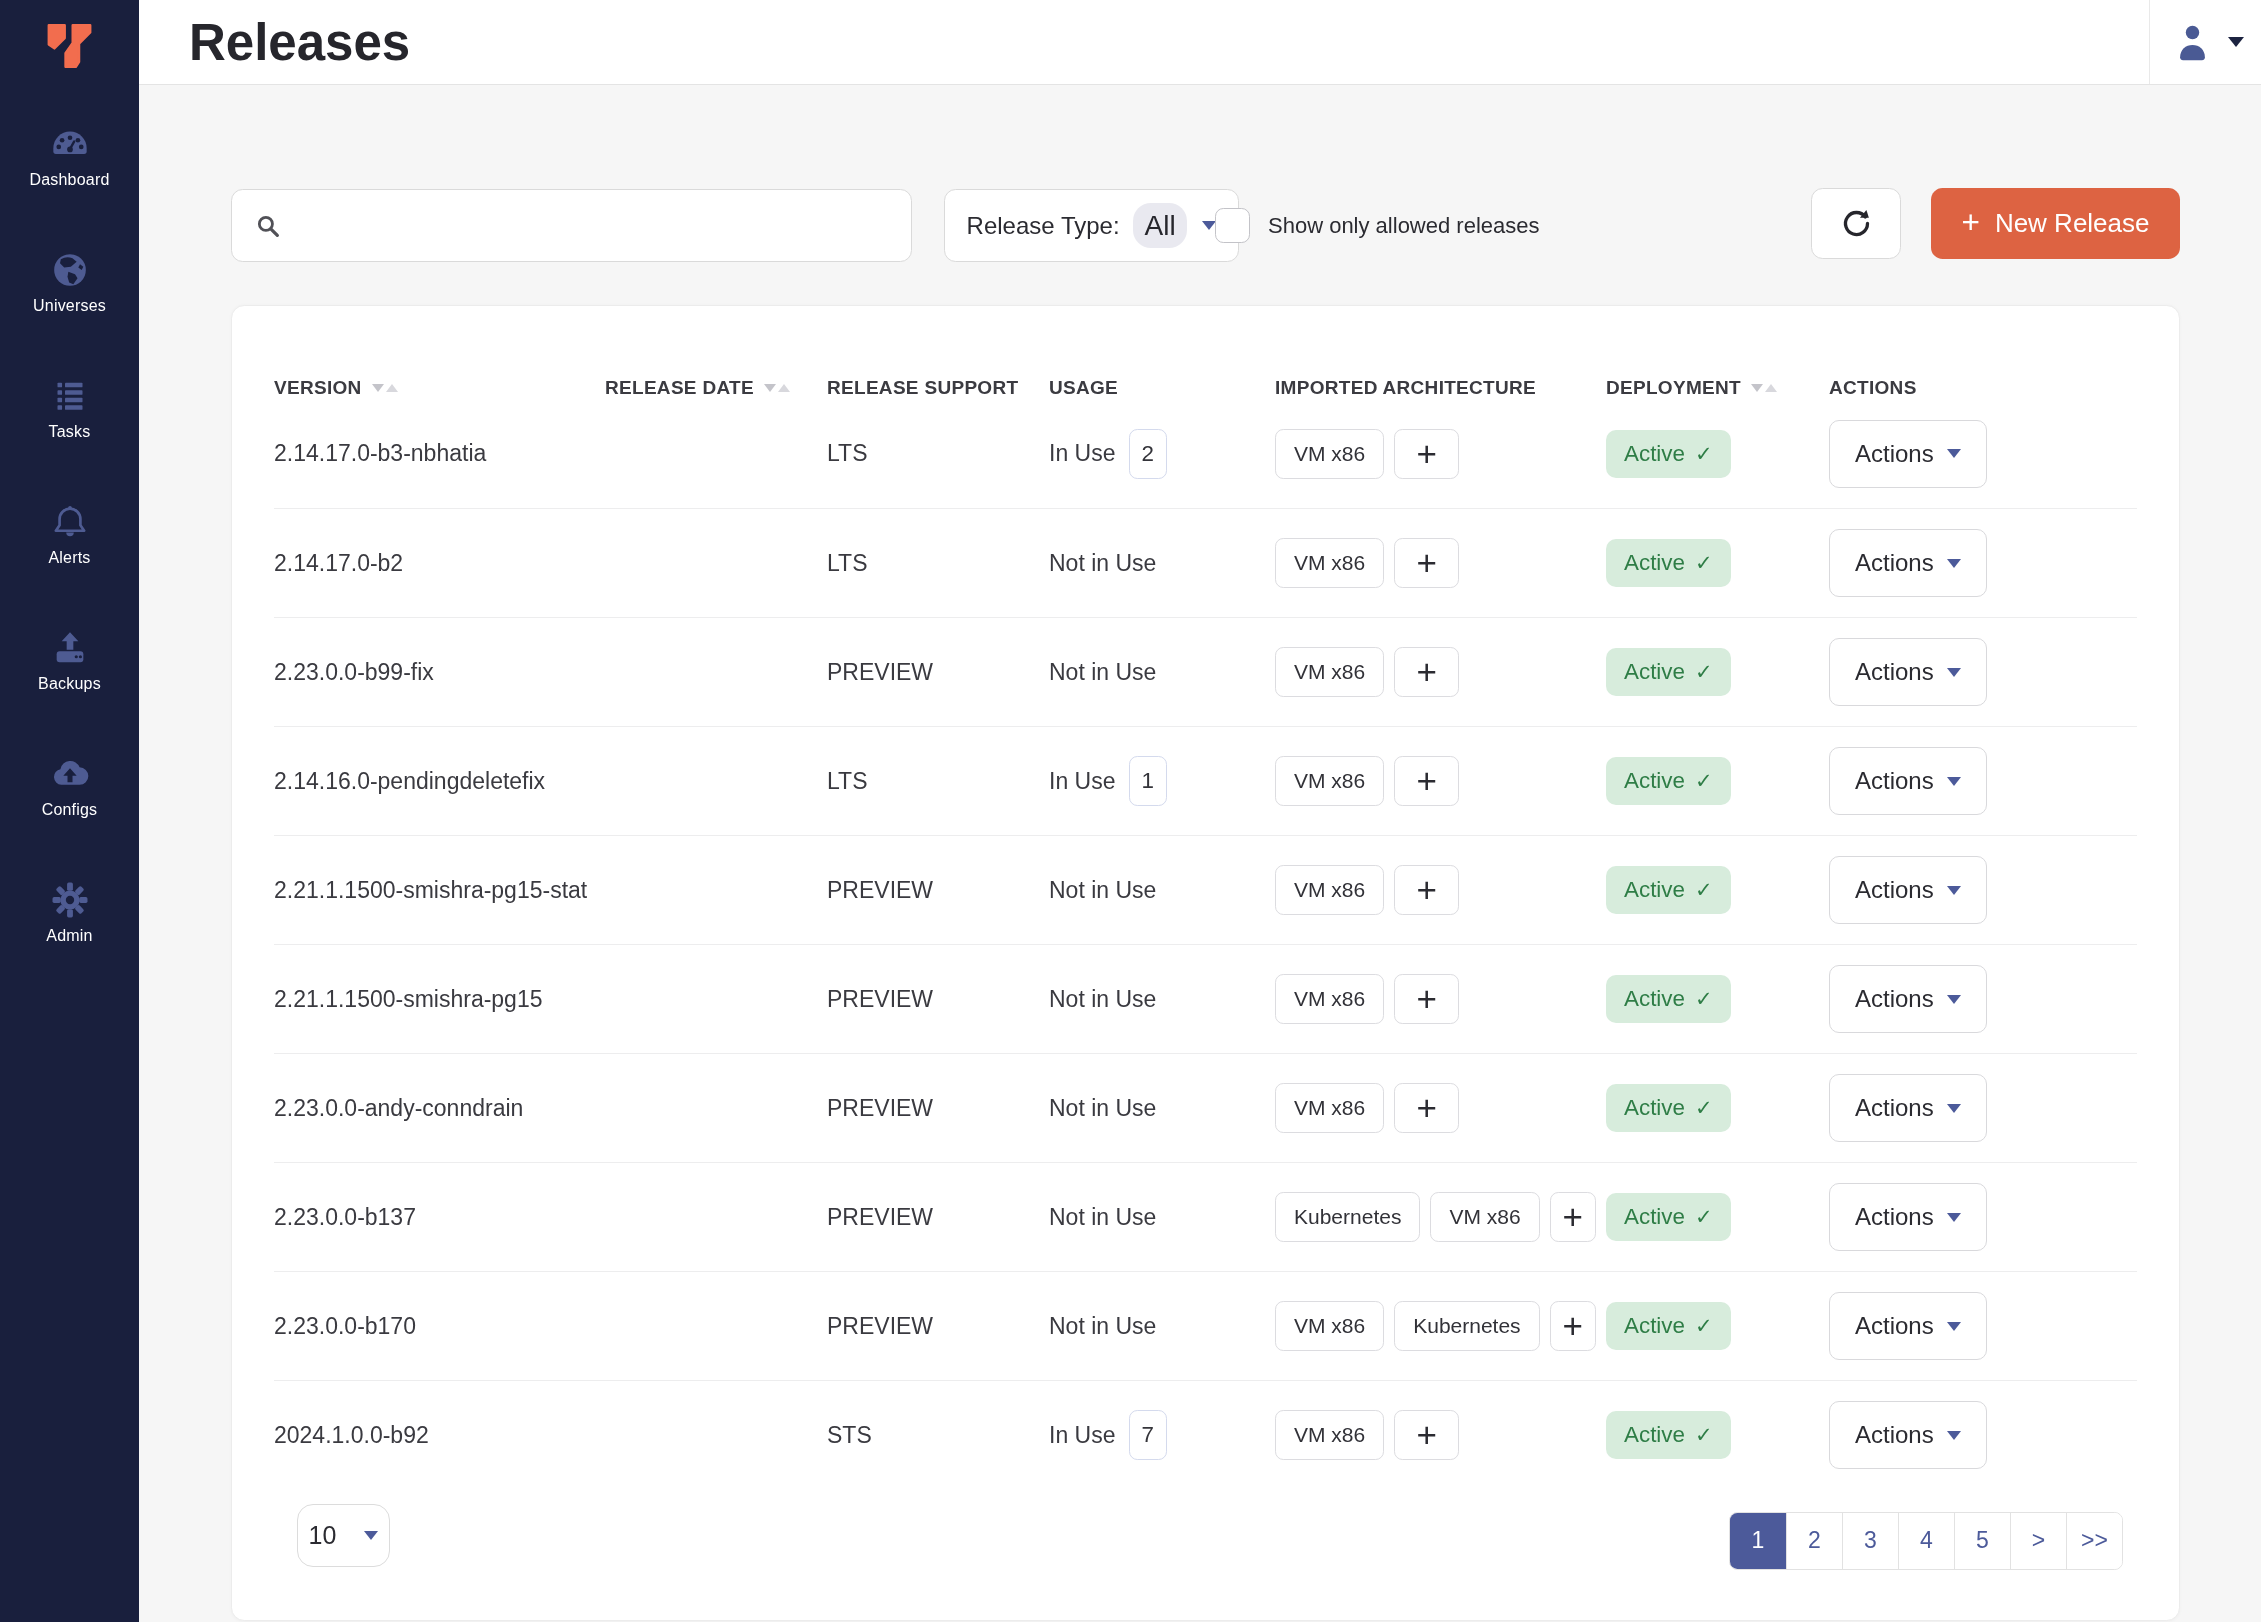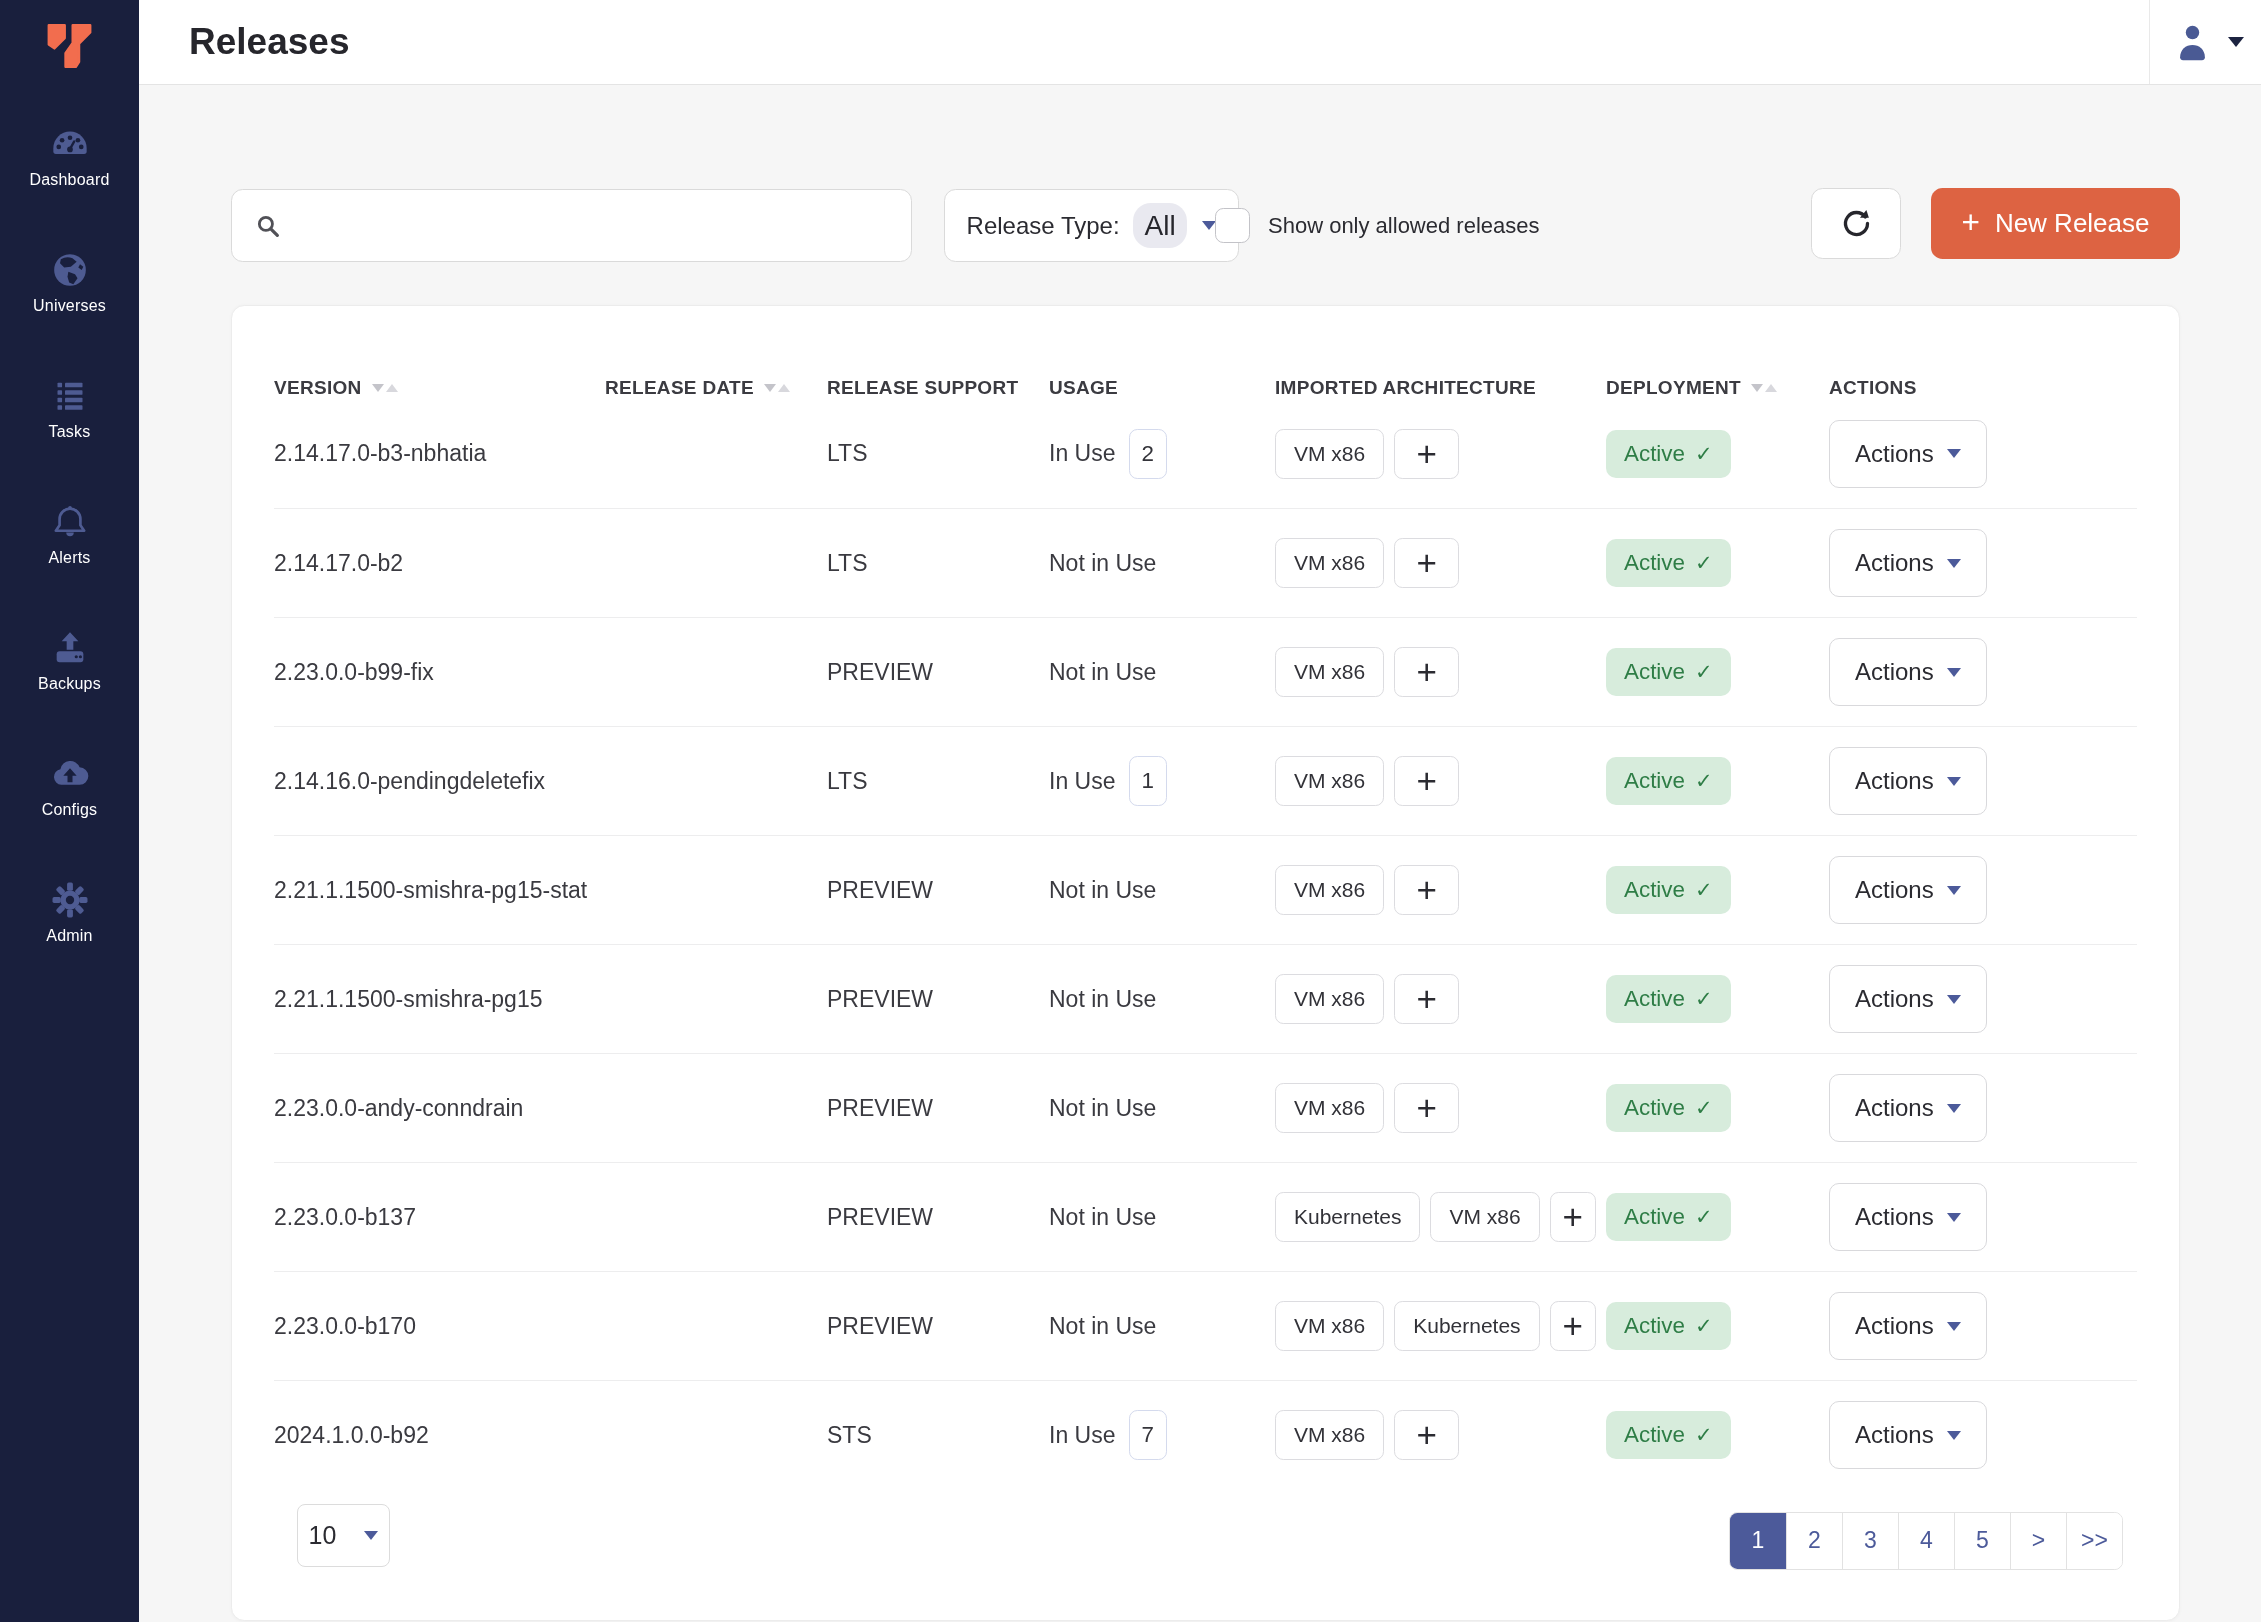--- a/index.html
+++ b/index.html
@@ -20,21 +20,21 @@
   .nav { position:absolute; top:124px; left:0; width:139px; display:flex; flex-direction:column; gap:43px; }
   .nav-item { height:83px; display:flex; flex-direction:column; align-items:center; justify-content:flex-start; cursor:pointer; }
   .nav-item svg { width:40px; height:40px; }
   .nav-label { margin-top:6.6px; color:#ffffff; font-size:16px; font-weight:500; letter-spacing:0.2px; }
 
   
   .topbar {
     position:absolute; left:139px; top:0; width:2122px; height:85px;
     background:#ffffff; border-bottom:0.8px solid #e4e4e4; z-index:4;
   }
-  .page-title { position:absolute; left:50px; top:50%; transform:translateY(-50%); font-size:37px; font-weight:700; color:var(--header-text,#26262c); }
+  .page-title { position:absolute; left:50px; top:50%; transform:translateY(-50%); font-size:51px; font-weight:700; color:var(--header-text,#26262c); }
   .topbar-divider { position:absolute; right:111px; top:0; width:0.8px; height:100%; background:#e9e9e9; }
   .user-menu { position:absolute; right:16.6px; top:0; height:100%; display:flex; align-items:center; gap:18px; cursor:pointer; }
   .user-menu svg { width:35px; height:38px; }
   .caret { display:inline-block; width:0; height:0; border-left:7.5px solid transparent; border-right:7.5px solid transparent; border-top:9px solid var(--accent-indigo,#4c5a9a); }
   .user-menu .caret { border-top-color:#1c2340; border-left-width:8.3px; border-right-width:8.3px; border-top-width:10px; }
 
   
   .content { position:absolute; left:139px; top:85px; width:2122px; height:1538px; }
 
   
@@ -128,21 +128,21 @@
     font-family:inherit; cursor:pointer;
   }
 
   
   .pagination-bar {
     position:absolute; left:0; right:0; bottom:0; height:138px;
     display:flex; justify-content:space-between; align-items:flex-start;
     padding:21.6px 56px 0 65px;
   }
   .page-size {
-    width:93px; height:63px; background:#fff; border:1.7px solid #dcdcdc; border-radius:8px;
+    width:93px; height:63px; background:#fff; border:1.7px solid #dcdcdc; border-radius:16px;
     display:inline-flex; align-items:center; justify-content:center; gap:28px;
     font-size:25px; color:#2b2b31; font-family:inherit; cursor:pointer;
   }
   .pages { display:inline-flex; border:0.8px solid #e2e2e2; border-radius:8.3px; overflow:hidden; margin-top:8.3px; background:#fff; }
   .page {
     min-width:56px; height:56px; background:#fff; border:none; border-left:0.8px solid #e2e2e2;
     display:inline-flex; align-items:center; justify-content:center;
     font-size:23px; color:var(--accent-indigo,#4c5a9a); font-family:inherit; cursor:pointer;
   }
   .page:first-child { border-left:none; }

